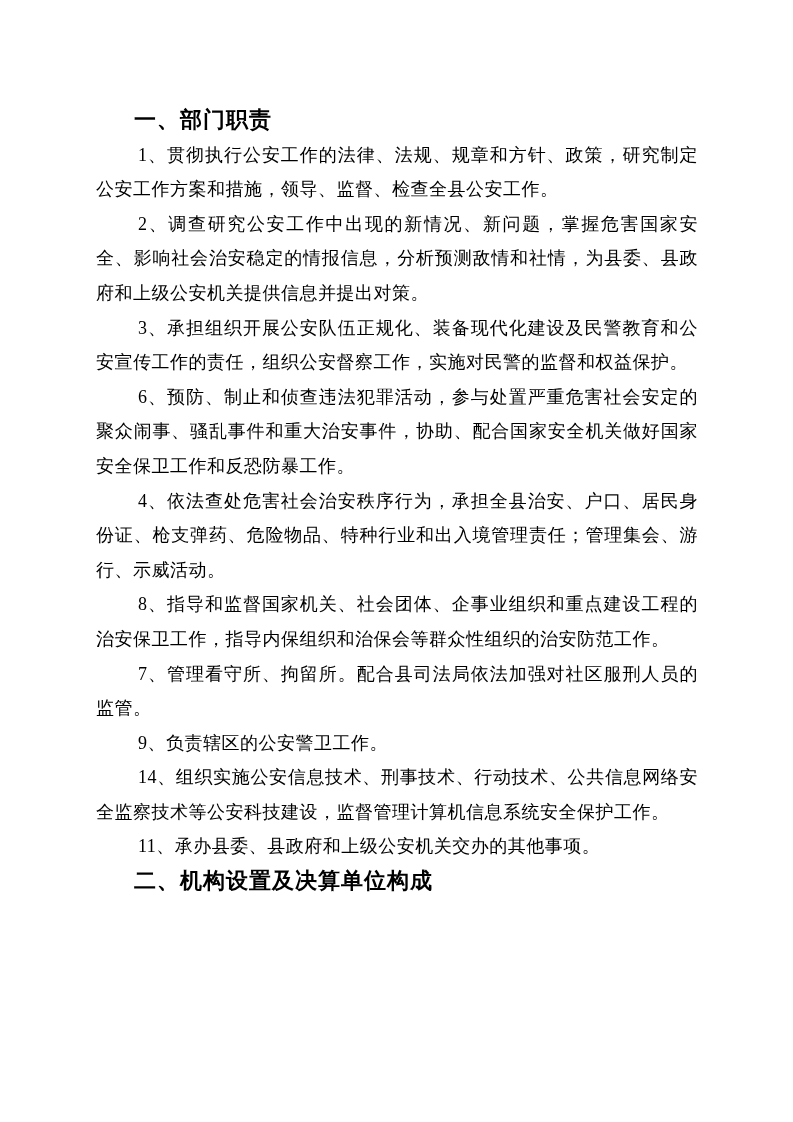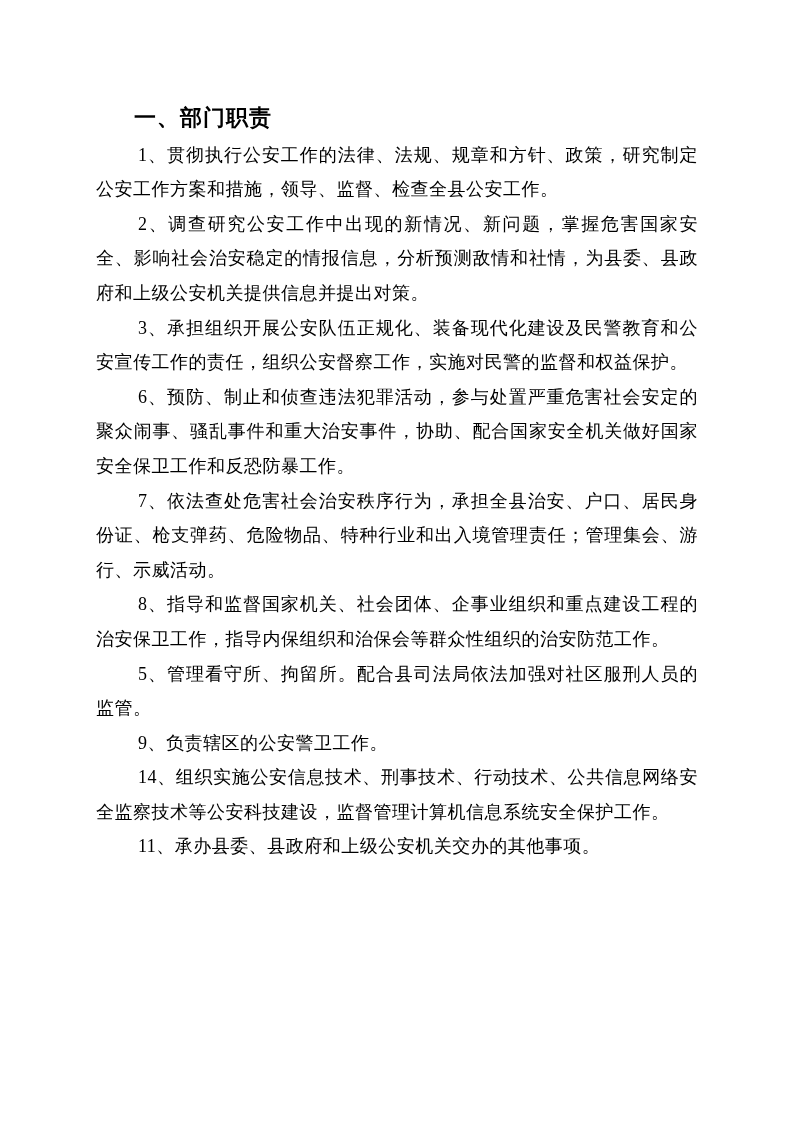--- a/index.html
+++ b/index.html
@@ -16,21 +16,21 @@
       overflow: hidden;
       color: #000000;
     }
     .content {
       position: absolute;
       left: 96px;
       top: 103px;
       width: 602px;
     }
     .doc-heading {
-      font-family: Liberation Mono, monospace;
+      font-family: Liberation Sans, sans-serif;
       font-weight: bold;
       font-size: 22px;
       line-height: 34.6px;
       margin: 0;
       padding: 0;
       text-indent: 38px;
       text-align: left;
       color: #000000;
       letter-spacing: 1px;
     }
@@ -50,20 +50,21 @@
 </head>
 <body>
 
 <div class="page">
   <div class="content">
     <h2 class="doc-heading">一、部门职责</h2>
     <p class="doc-paragraph">1、贯彻执行公安工作的法律、法规、规章和方针、政策，研究制定公安工作方案和措施，领导、监督、检查全县公安工作。</p>
     <p class="doc-paragraph">2、调查研究公安工作中出现的新情况、新问题，掌握危害国家安全、影响社会治安稳定的情报信息，分析预测敌情和社情，为县委、县政府和上级公安机关提供信息并提出对策。</p>
     <p class="doc-paragraph">3、承担组织开展公安队伍正规化、装备现代化建设及民警教育和公安宣传工作的责任，组织公安督察工作，实施对民警的监督和权益保护。</p>
     <p class="doc-paragraph">6、预防、制止和侦查违法犯罪活动，参与处置严重危害社会安定的聚众闹事、骚乱事件和重大治安事件，协助、配合国家安全机关做好国家安全保卫工作和反恐防暴工作。</p>
-    <p class="doc-paragraph">7、依法查处危害社会治安秩序行为，承担全县治安、户口、居民身份证、枪支弹药、危险物品、特种行业和出入境管理责任；管理集会、游行、示威活动。</p>
+    <p class="doc-paragraph">4、依法查处危害社会治安秩序行为，承担全县治安、户口、居民身份证、枪支弹药、危险物品、特种行业和出入境管理责任；管理集会、游行、示威活动。</p>
     <p class="doc-paragraph">8、指导和监督国家机关、社会团体、企事业组织和重点建设工程的治安保卫工作，指导内保组织和治保会等群众性组织的治安防范工作。</p>
-    <p class="doc-paragraph">5、管理看守所、拘留所。配合县司法局依法加强对社区服刑人员的监管。</p>
+    <p class="doc-paragraph">7、管理看守所、拘留所。配合县司法局依法加强对社区服刑人员的监管。</p>
     <p class="doc-paragraph">9、负责辖区的公安警卫工作。</p>
     <p class="doc-paragraph">14、组织实施公安信息技术、刑事技术、行动技术、公共信息网络安全监察技术等公安科技建设，监督管理计算机信息系统安全保护工作。</p>
     <p class="doc-paragraph">11、承办县委、县政府和上级公安机关交办的其他事项。</p>
+    <h2 class="doc-heading">二、机构设置及决算单位构成</h2>
   </div>
 </div>
 
 </body></html>

